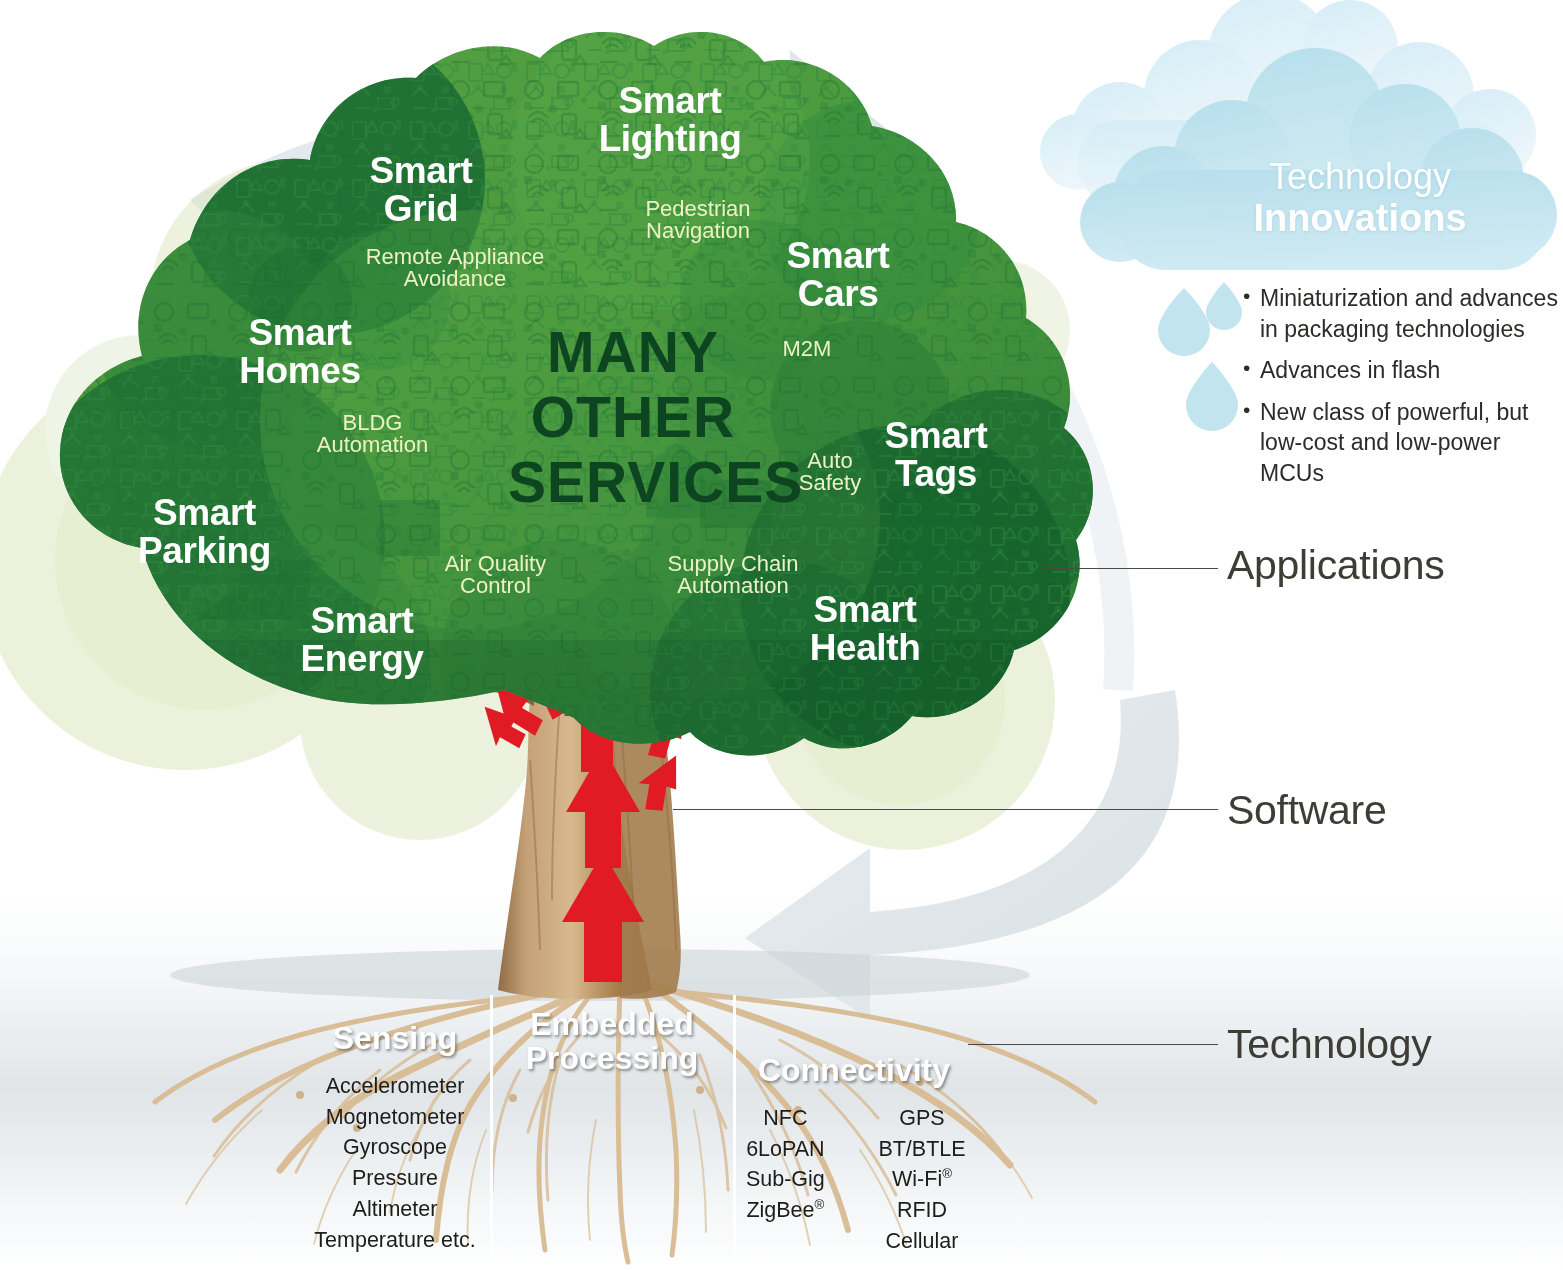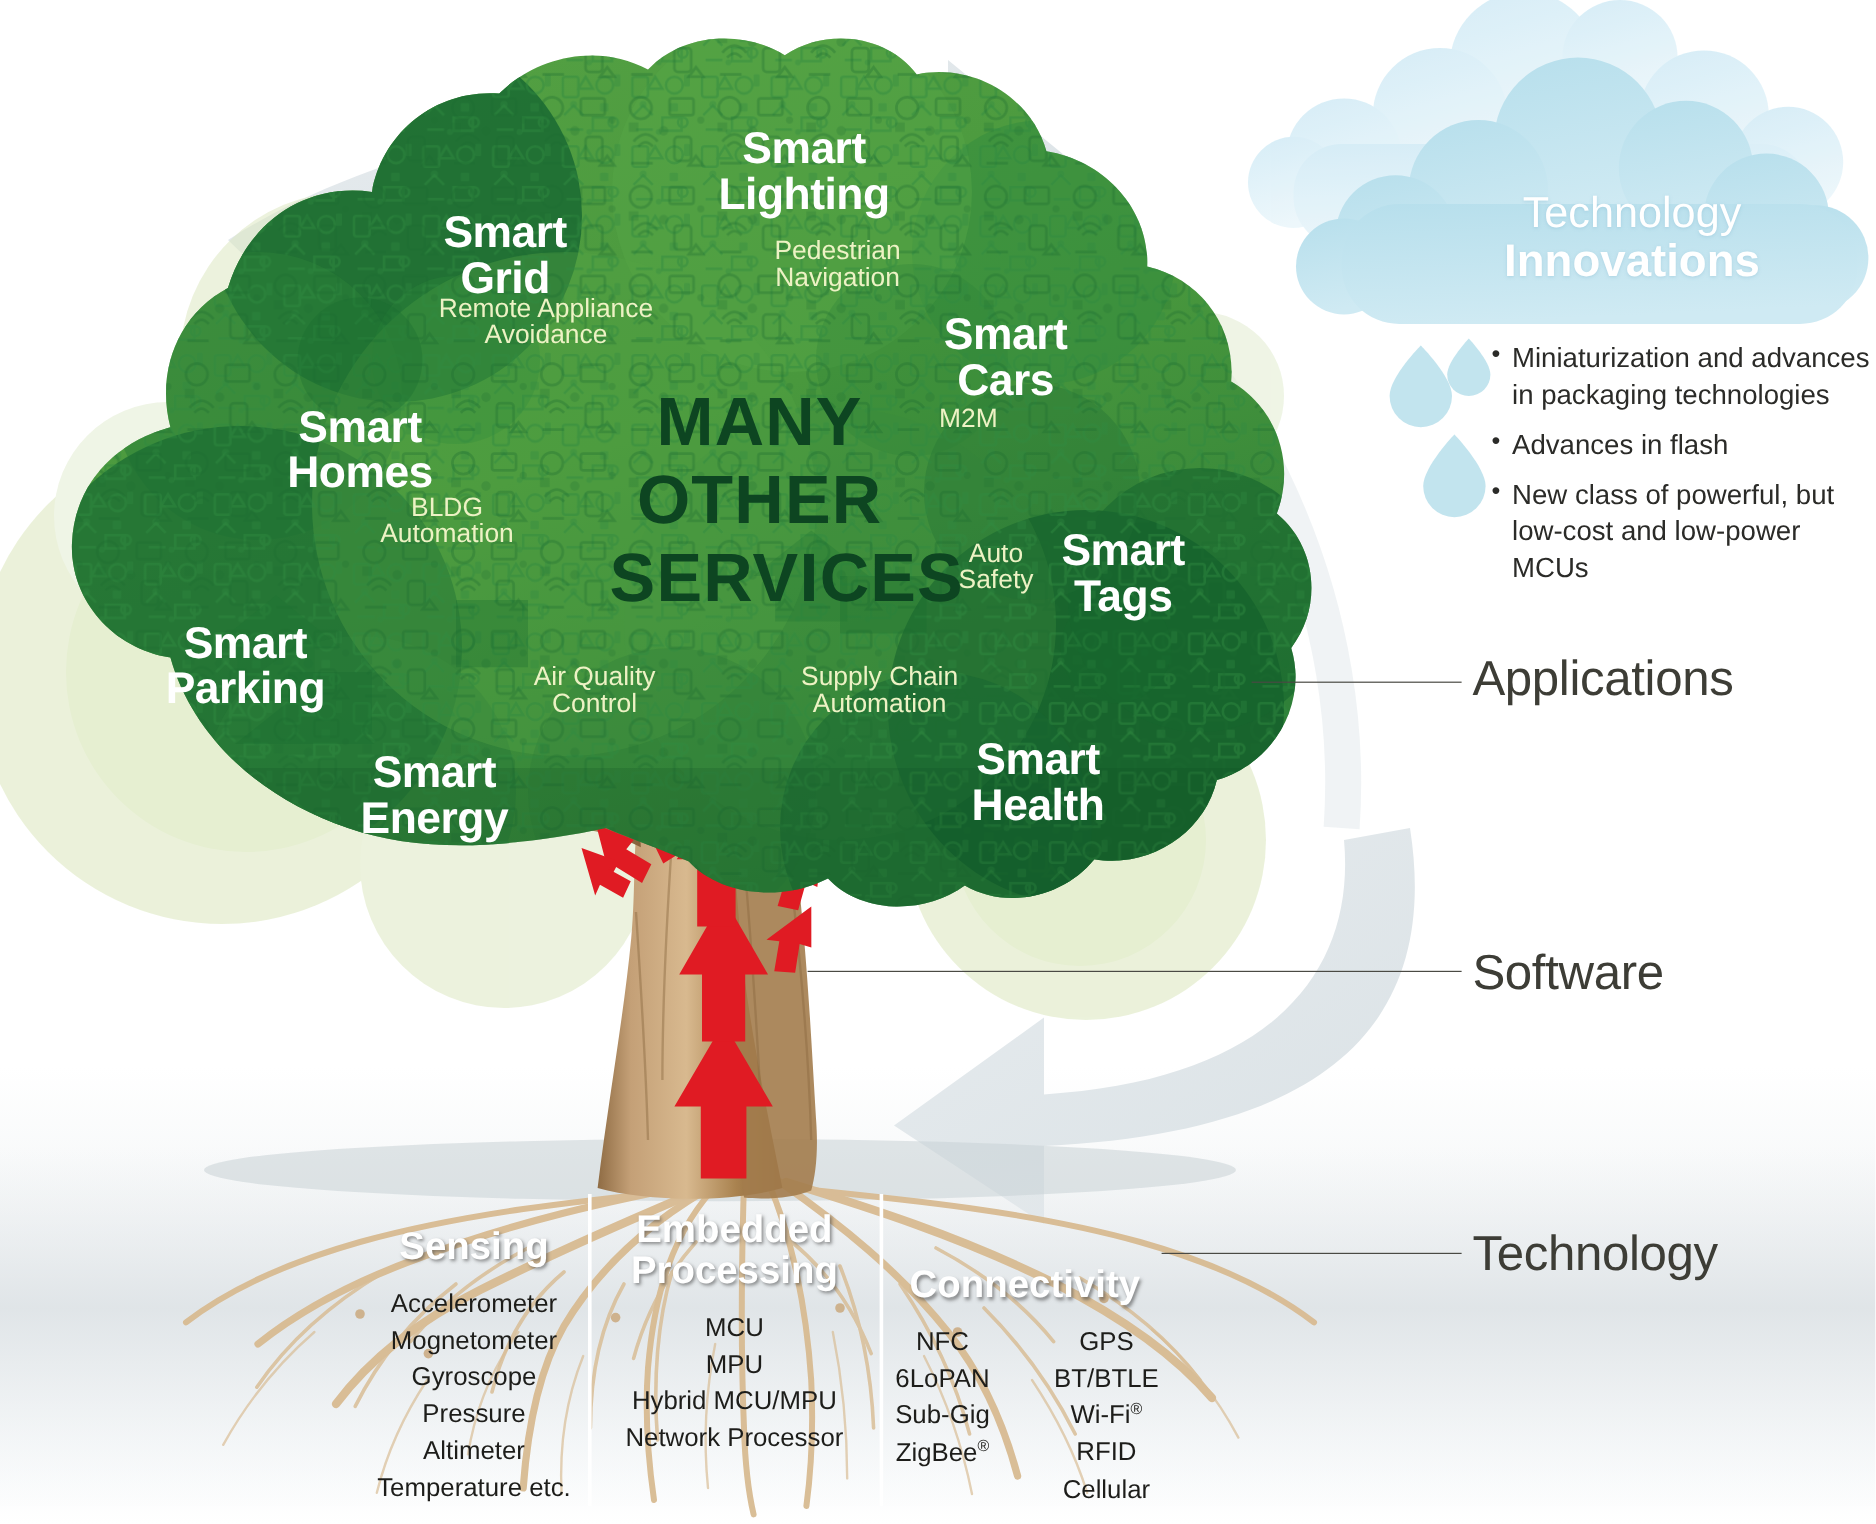--- a/index.html
+++ b/index.html
@@ -22,21 +22,21 @@
   
   .lbl{
     position:absolute;
     color:#ffffff;
     font-weight:bold;
     line-height:1.02;
     text-align:center;
     letter-spacing:-0.4px;
     white-space:pre-line;
   }
-  .lbl.major{font-size:37px;margin-top:23px;}
+  .lbl.major{font-size:37px;}
   .lbl.minor{
     color:#edf2c4;
     font-weight:normal;
     font-size:22px;
     letter-spacing:0px;
   }
   .lbl.center{
     color:#0d4521;
     font-size:57px;
     font-weight:bold;
@@ -542,26 +542,20 @@
       <div>Gyroscope</div>
       <div>Pressure</div>
       <div>Altimeter</div>
       <div>Temperature etc.</div>
     </div>
   </div>
 
   <div class="root-col" style="left:497px;top:1008px;width:230px;">
     <div class="root-head">Embedded
 Processing</div>
-    <div class="root-items">
-      <div>MCU</div>
-      <div>MPU</div>
-      <div>Hybrid MCU/MPU</div>
-      <div>Network Processor</div>
-    </div>
   </div>
 
   <div class="root-col" style="left:740px;top:1054px;width:228px;">
     <div class="root-head">Connectivity</div>
     <div class="root-items two-col">
       <div>
         <div>NFC</div>
         <div>6LoPAN</div>
         <div>Sub-Gig</div>
         <div>ZigBee<sup>®</sup></div>

